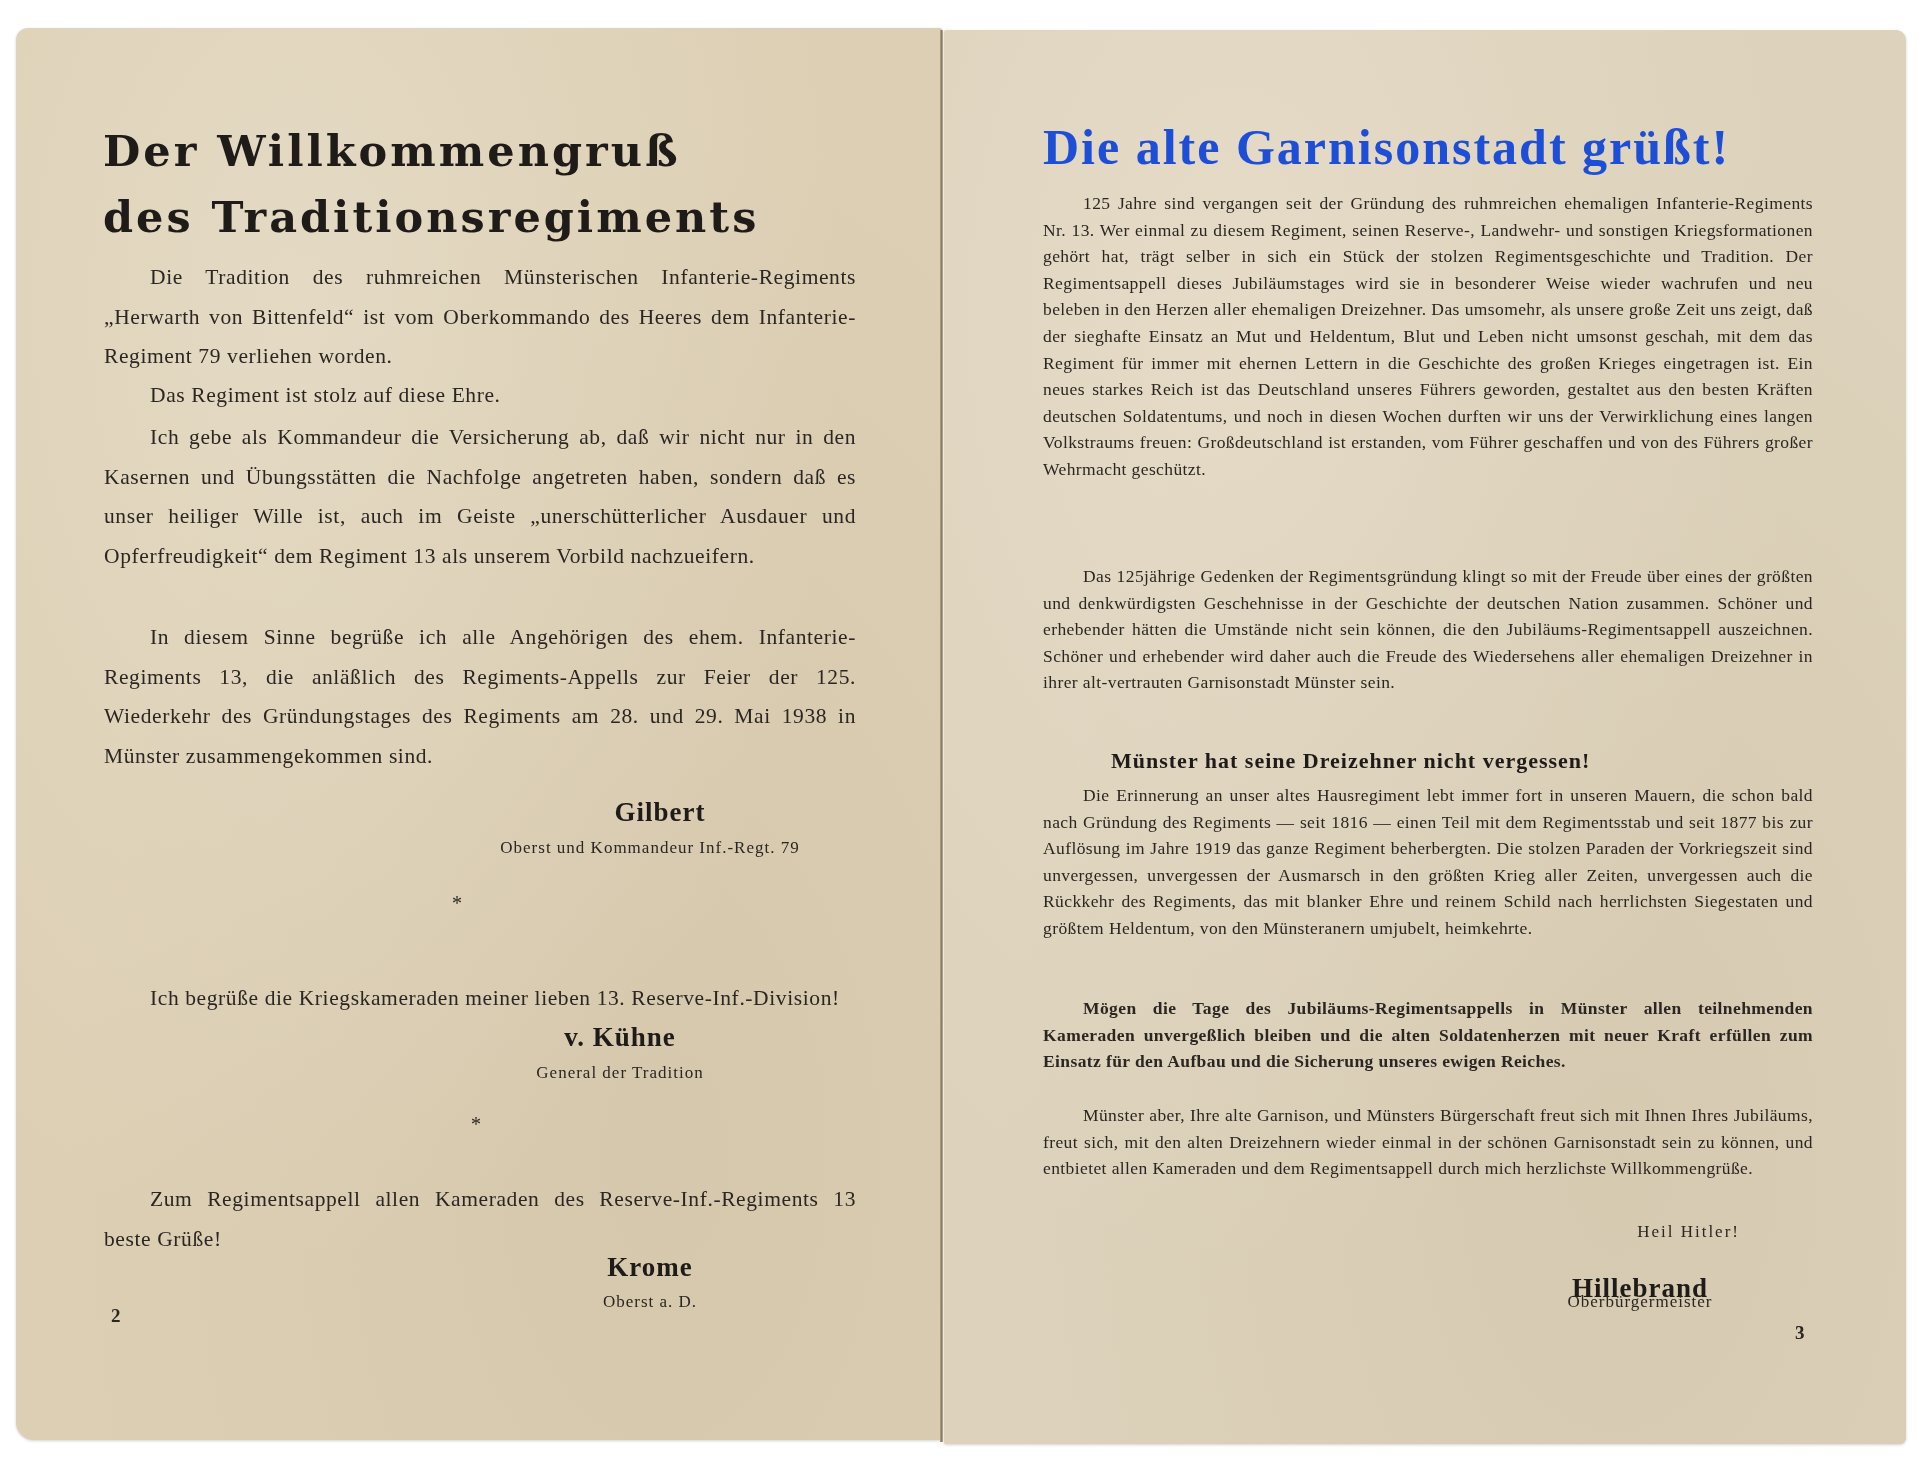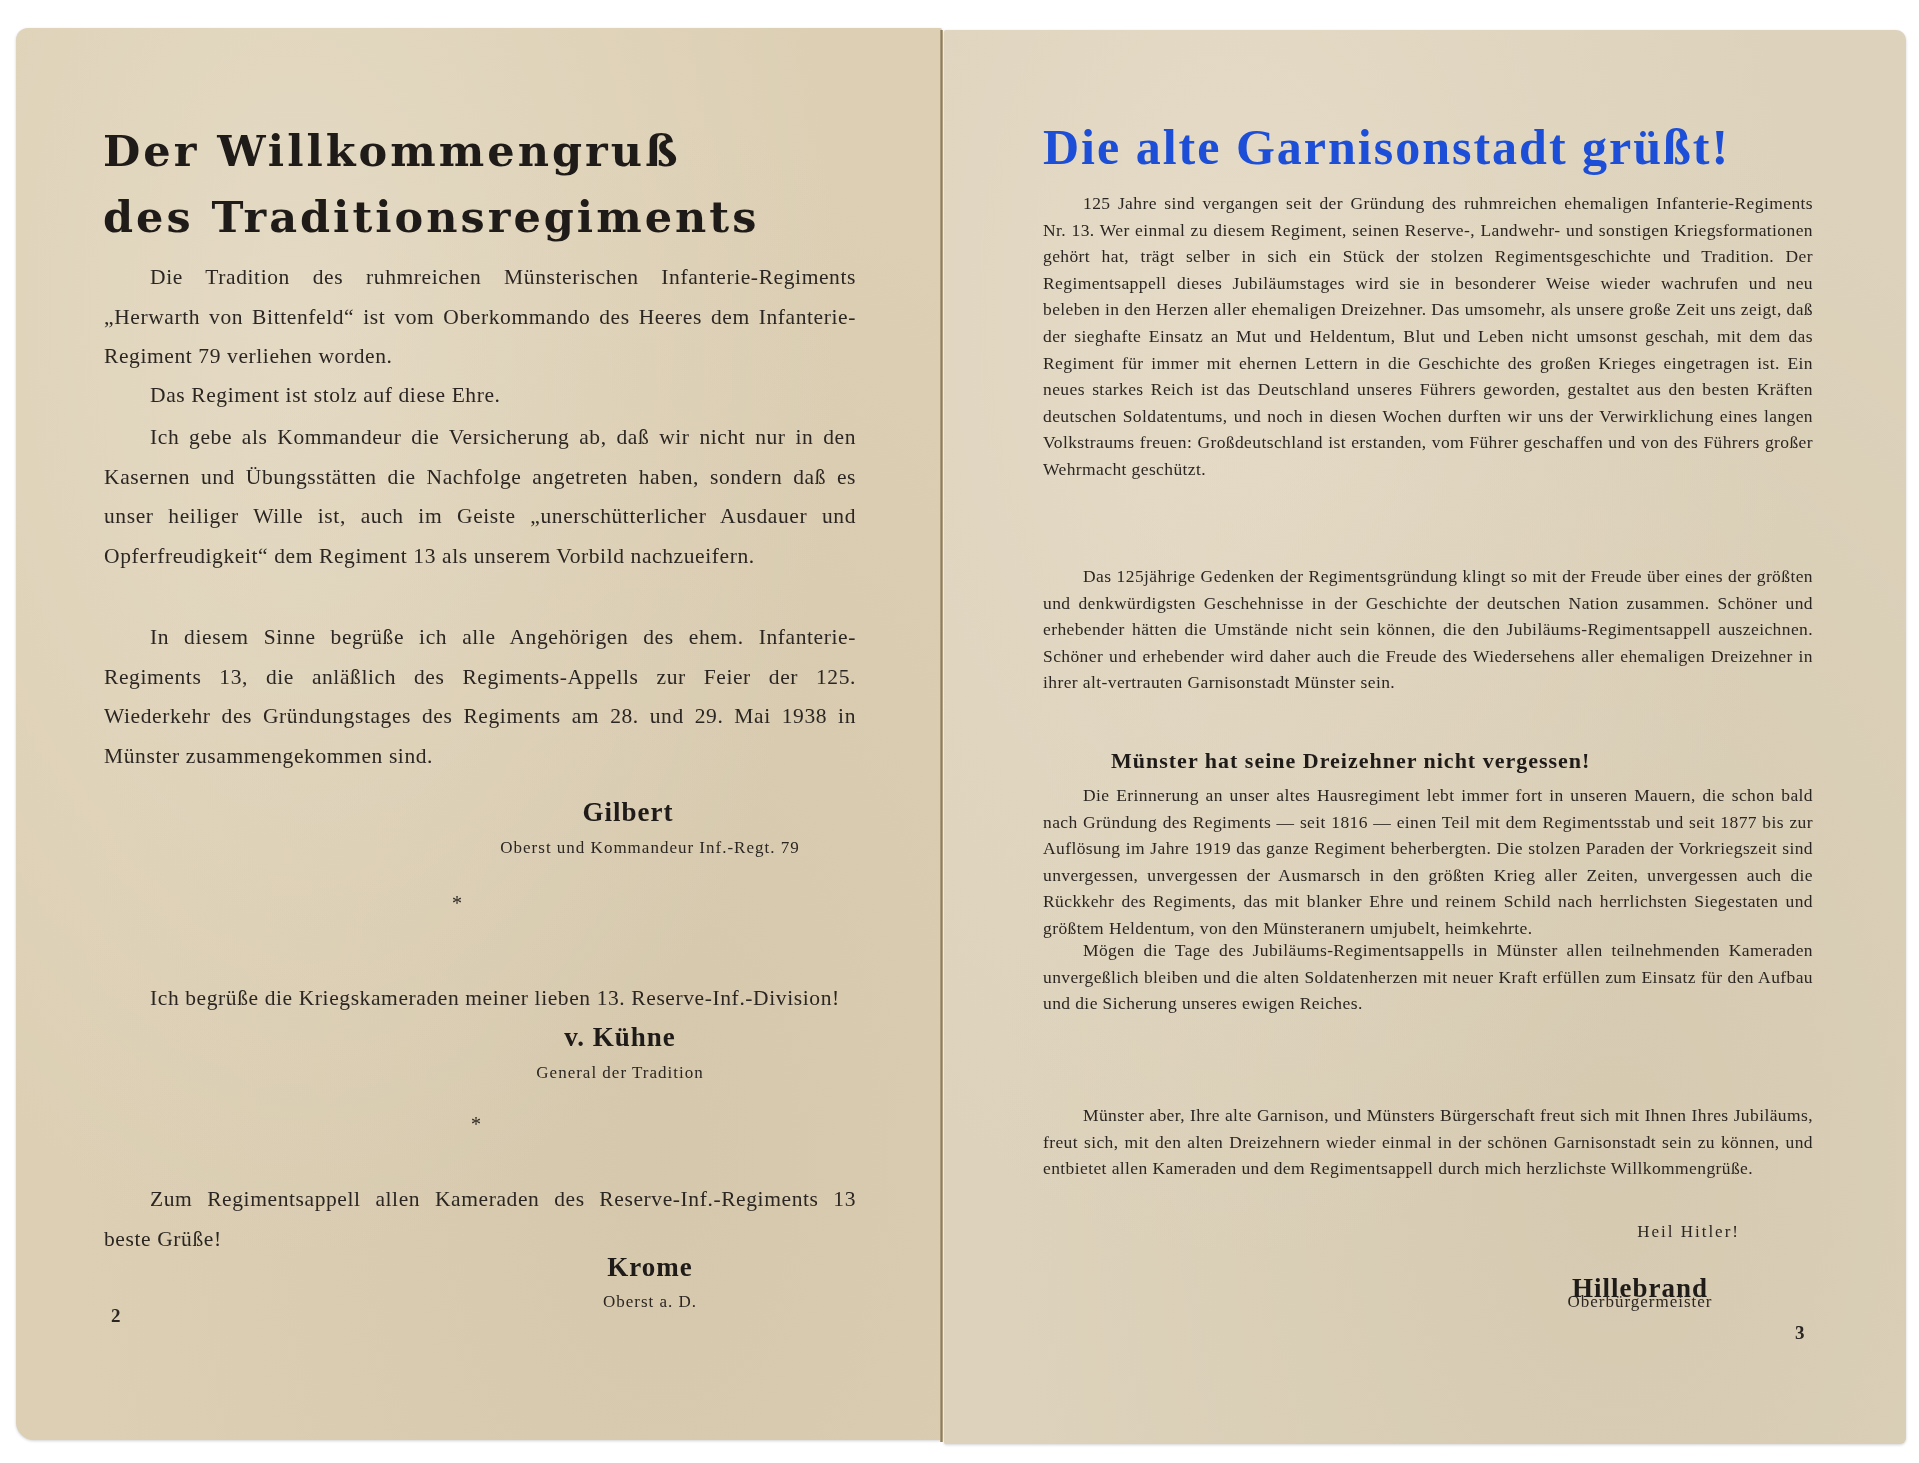--- a/index.html
+++ b/index.html
@@ -101,21 +101,21 @@
   </div>
 
   <div class="para-left" style="top:258px;"><span class="indent"></span><span>Die Tradition des ruhmreichen Münsterischen Infanterie-Regiments „Herwarth von Bittenfeld“ ist vom Oberkommando des Heeres dem Infanterie-Regiment 79 verliehen worden.</span></div>
 
   <div class="para-left" style="top:376px;"><span class="indent"></span><span>Das Regiment ist stolz auf diese Ehre.</span></div>
 
   <div class="para-left" style="top:418px;"><span class="indent"></span><span>Ich gebe als Kommandeur die Versicherung ab, daß wir nicht nur in den Kasernen und Übungsstätten die Nachfolge angetreten haben, sondern daß es unser heiliger Wille ist, auch im Geiste „unerschütterlicher Ausdauer und Opferfreudigkeit“ dem Regiment 13 als unserem Vorbild nachzueifern.</span></div>
 
   <div class="para-left" style="top:618px;"><span class="indent"></span><span>In diesem Sinne begrüße ich alle Angehörigen des ehem. Infanterie-Regiments 13, die anläßlich des Regiments-Appells zur Feier der 125. Wiederkehr des Gründungstages des Regiments am 28. und 29. Mai 1938 in Münster zusammengekommen sind.</span></div>
 
-  <div class="sig-name" style="left:528px; top:797px; width:200px;">Gilbert</div>
+  <div class="sig-name" style="left:560px; top:797px; width:200px;">Gilbert</div>
   <div class="sig-role" style="left:440px; top:838px; width:420px;">Oberst und Kommandeur Inf.-Regt. 79</div>
 
   <div class="star" style="left:452px; top:892px;">*</div>
 
   <div class="para-left" style="top:979px;"><span class="indent"></span><span>Ich begrüße die Kriegskameraden meiner lieben 13. Reserve-Inf.-Division!</span></div>
 
   <div class="sig-name" style="left:520px; top:1022px; width:200px;">v. Kühne</div>
   <div class="sig-role" style="left:490px; top:1063px; width:260px;">General der Tradition</div>
 
   <div class="star" style="left:471px; top:1113px;">*</div>
@@ -134,21 +134,21 @@
   <div class="title-right">Die alte Garnisonstadt grüßt!</div>
 
   <div class="para-right" style="top:190px;"><span class="indent"></span><span>125 Jahre sind vergangen seit der Gründung des ruhmreichen ehemaligen Infanterie-Regiments Nr. 13. Wer einmal zu diesem Regiment, seinen Reserve-, Landwehr- und sonstigen Kriegsformationen gehört hat, trägt selber in sich ein Stück der stolzen Regimentsgeschichte und Tradition. Der Regimentsappell dieses Jubiläumstages wird sie in besonderer Weise wieder wachrufen und neu beleben in den Herzen aller ehemaligen Dreizehner. Das umsomehr, als unsere große Zeit uns zeigt, daß der sieghafte Einsatz an Mut und Heldentum, Blut und Leben nicht umsonst geschah, mit dem das Regiment für immer mit ehernen Lettern in die Geschichte des großen Krieges eingetragen ist. Ein neues starkes Reich ist das Deutschland unseres Führers geworden, gestaltet aus den besten Kräften deutschen Soldatentums, und noch in diesen Wochen durften wir uns der Verwirklichung eines langen Volkstraums freuen: Großdeutschland ist erstanden, vom Führer geschaffen und von des Führers großer Wehrmacht geschützt.</span></div>
 
   <div class="para-right" style="top:563px;"><span class="indent"></span><span>Das 125jährige Gedenken der Regimentsgründung klingt so mit der Freude über eines der größten und denkwürdigsten Geschehnisse in der Geschichte der deutschen Nation zusammen. Schöner und erhebender hätten die Umstände nicht sein können, die den Jubiläums-Regimentsappell auszeichnen. Schöner und erhebender wird daher auch die Freude des Wiedersehens aller ehemaligen Dreizehner in ihrer alt-vertrauten Garnisonstadt Münster sein.</span></div>
 
   <div class="subhead-right">Münster hat seine Dreizehner nicht vergessen!</div>
 
   <div class="para-right" style="top:782px;"><span class="indent"></span><span>Die Erinnerung an unser altes Hausregiment lebt immer fort in unseren Mauern, die schon bald nach Gründung des Regiments — seit 1816 — einen Teil mit dem Regimentsstab und seit 1877 bis zur Auflösung im Jahre 1919 das ganze Regiment beherbergten. Die stolzen Paraden der Vorkriegszeit sind unvergessen, unvergessen der Ausmarsch in den größten Krieg aller Zeiten, unvergessen auch die Rückkehr des Regiments, das mit blanker Ehre und reinem Schild nach herrlichsten Siegestaten und größtem Heldentum, von den Münsteranern umjubelt, heimkehrte.</span></div>
 
-  <div class="para-right" style="top:937px;"><span class="indent"></span><span>Mögen die Tage des Jubiläums-Regimentsappells in Münster allen teilnehmenden Kameraden unvergeßlich bleiben und die alten Soldatenherzen mit neuer Kraft erfüllen zum Einsatz für den Aufbau und die Sicherung unseres ewigen Reiches.</span></div>
+  <div class="para-right" style="top:995px;font-weight:bold;"><span class="indent"></span><span>Mögen die Tage des Jubiläums-Regimentsappells in Münster allen teilnehmenden Kameraden unvergeßlich bleiben und die alten Soldatenherzen mit neuer Kraft erfüllen zum Einsatz für den Aufbau und die Sicherung unseres ewigen Reiches.</span></div>
 
   <div class="para-right" style="top:1102px;"><span class="indent"></span><span>Münster aber, Ihre alte Garnison, und Münsters Bürgerschaft freut sich mit Ihnen Ihres Jubiläums, freut sich, mit den alten Dreizehnern wieder einmal in der schönen Garnisonstadt sein zu können, und entbietet allen Kameraden und dem Regimentsappell durch mich herzlichste Willkommengrüße.</span></div>
 
   <div class="closing" style="left:1540px; top:1222px; width:200px;">Heil Hitler!</div>
 
   <div class="sig-name" style="left:1520px; top:1273px; width:240px;">Hillebrand</div>
   <div class="sig-role" style="left:1520px; top:1292px; width:240px;">Oberbürgermeister</div>
 
   <div class="page-num" style="left:1795px; top:1322px;">3</div>
 

